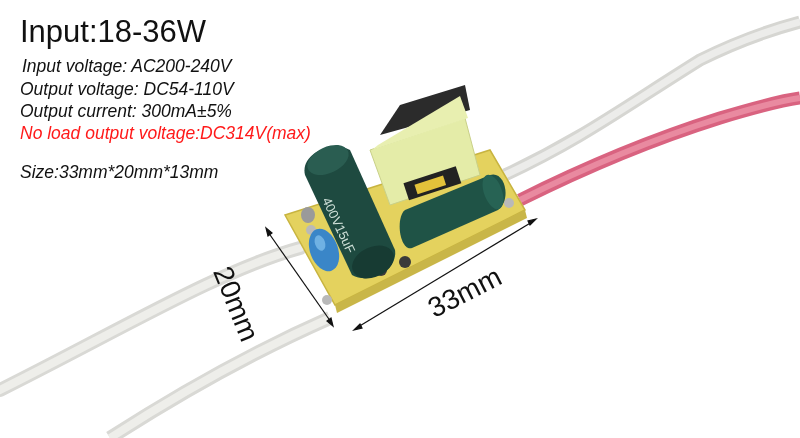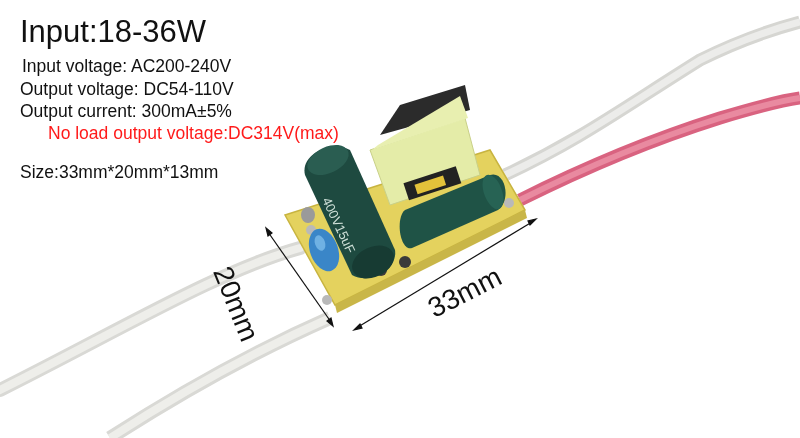--- a/index.html
+++ b/index.html
@@ -1,23 +1,23 @@
 <!DOCTYPE html>
 <html><head>
 <meta charset="utf-8">
 <style>
   html,body{margin:0;padding:0;background:#fff;}
   #stage{position:relative;width:800px;height:438px;overflow:hidden;background:#ffffff;font-family:"Liberation Sans",sans-serif;}
   .spec{position:absolute;left:0;top:0;}
   .title{position:absolute;left:20px;top:14px;font-size:31px;color:#111;white-space:nowrap;letter-spacing:0px;}
-  .line{position:absolute;left:20px;font-size:17.5px;color:#111;white-space:nowrap;}
+  .line{position:absolute;left:20px;font-size:17.5px;color:#111;white-space:nowrap;font-style:italic;}
   .l1{top:56px;left:22px;}
   .l2{top:79px;text-align:right;}
   .l3{top:101px;}
-  .l4{top:123px;color:#ff1a1a;margin-left:28px;}
+  .l4{top:123px;color:#ff1a1a;}
   .l5{top:146px;margin-top:16px;}
   svg{position:absolute;left:0;top:0;}
   .dim{position:absolute;font-size:28px;color:#111;white-space:nowrap;}
   .dim20{left:236px;top:262px;transform:rotate(68deg);transform-origin:left top;}
   .dim33{left:423px;top:296px;transform:rotate(-27deg);transform-origin:left top;}
 </style>
 </head>
 <body>
 
 <div id="stage">

